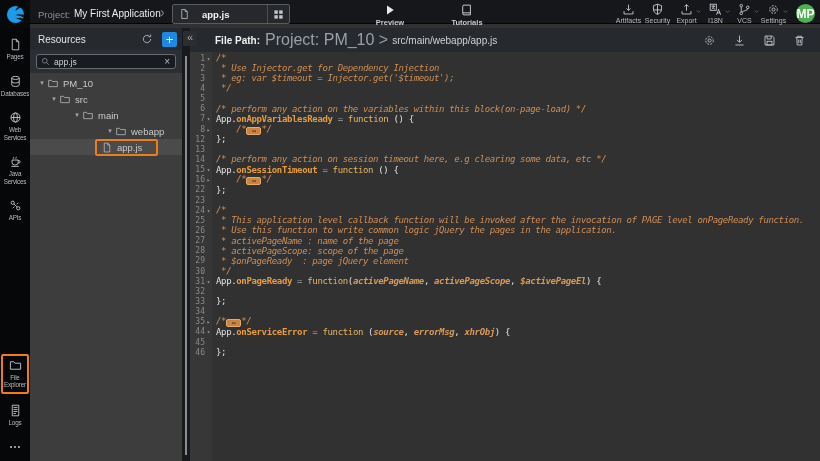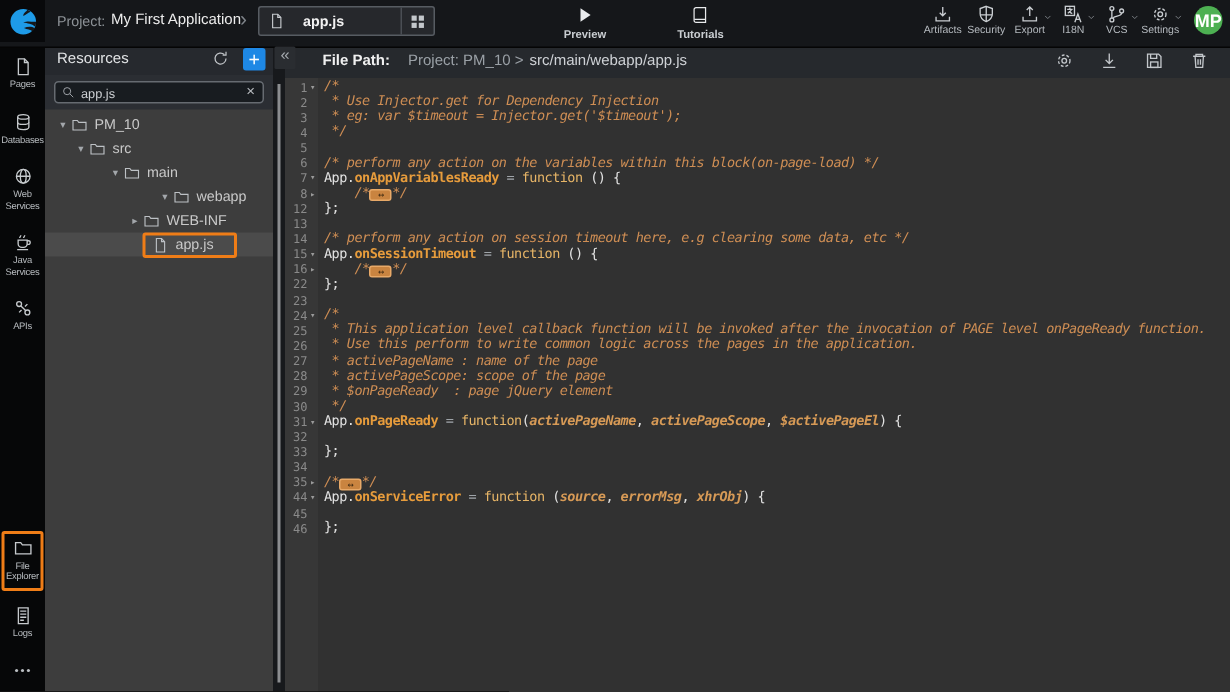--- a/index.html
+++ b/index.html
@@ -4,21 +4,21 @@
 <style>
   * { box-sizing: border-box; margin: 0; padding: 0; }
   html,body { background:#000; }
   body { font-family:"Liberation Sans",sans-serif; }
   .stage { position:relative; width:820px; height:461px; overflow:hidden; background:#313131; }
 
   .ic { display:inline-flex; align-items:center; justify-content:center; }
   .ic svg { width:100%; height:100%; display:block; }
 
   
-  .topbar { position:absolute; left:0; top:0; width:820px; height:32px; background:#15171a; border-bottom:1px solid #050505; z-index:5; }
+  .topbar { position:absolute; left:0; top:0; width:820px; height:24px; background:#15171a; border-bottom:1px solid #050505; z-index:5; }
   .logo-tile { position:absolute; left:0; top:0; width:30px; height:28px; background:#08090b; display:flex; align-items:center; justify-content:center; }
   .logo-tile .ic { width:19px; height:19px; }
   .proj-label { position:absolute; left:38px; top:9px; font-size:9.5px; color:#8d9297; }
   .proj-name  { position:absolute; left:74px; top:8px; font-size:10px; color:#ececec; }
   .crumb-chev { position:absolute; left:160px; top:4px; font-size:14px; color:#7f848a; }
   .tab { position:absolute; left:172px; top:4px; width:118px; height:20px; background:#26282c; border:1px solid #575c62; border-radius:2px; display:flex; align-items:center; }
   .tab .file-ic { width:11px; height:12px; color:#c8ccd0; margin-left:6px; }
   .tab .tab-label { flex:1; font-size:9.5px; font-weight:bold; color:#f2f2f2; margin-left:12px; }
   .tab .grid-wrap { width:22px; height:18px; border-left:1px solid #4a4e54; display:flex; align-items:center; justify-content:center; }
   .tab .grid-wrap .ic { width:11px; height:11px; color:#c3c7cb; }
@@ -62,21 +62,21 @@
   .sel-box .ic { margin-right:4px; }
 
   
   .divider { position:absolute; left:182px; top:28px; width:8px; height:433px; background:#17191c; z-index:3; }
   .collapse-btn { position:absolute; left:183px; top:31px; width:14px; height:15px; background:#2a2d31; color:#a6abb0; font-size:11px; line-height:13px; text-align:center; border-radius:1px; z-index:6; }
   .drag-line { position:absolute; left:185px; top:56px; bottom:6px; width:2px; background:#8b8d90; z-index:4; }
 
   
   .ed-header { position:absolute; left:190px; top:28px; right:0; height:24px; background:#26292d; display:flex; align-items:center; z-index:2; }
   .fp-label { font-size:10px; font-weight:bold; color:#f0f0f0; margin-left:25px; }
-  .fp-proj { font-size:10px; color:#9aa0a6; margin-left:12px; }
+  .fp-proj { font-size:16px; color:#9aa0a6; margin-left:5px; }
   .fp-path { font-size:10px; color:#cfd2d6; margin-left:4px; flex:1; }
   .ed-icons { display:flex; align-items:center; gap:17px; margin-right:14px; }
   .ed-icons .ic { width:13px; height:13px; color:#c3c7cb; }
 
   .gutter-bg { position:absolute; left:190px; top:52px; width:22px; bottom:0; background:#373737; }
   .code-bg { position:absolute; left:212px; top:52px; right:0; bottom:0; background:#313131; }
   .lines { position:absolute; left:190px; top:53px; right:0; font-family:"DejaVu Sans Mono",monospace; font-size:9px; letter-spacing:-0.35px; }
   .cl { display:flex; height:10.15px; align-items:center; white-space:pre; }
   .cl .ln { width:15px; flex:none; text-align:right; font-size:8px; color:#8a8a8a; letter-spacing:0; }
   .cl .fa { width:7px; flex:none; text-align:center; font-size:6px; color:#9a9a9a; letter-spacing:0; }
@@ -360,29 +360,20 @@
           <span>main</span>
         </div>
         <div class="ti" style="padding-left: 43px; margin-left: 32px;">
           <span class="arr">▾</span>
           <span class="ic">
             <svg viewBox="0 0 16 16">
               <path d="M1.7 3.4h4.2l1.4 1.8h7v7.4H1.7z" fill="none" stroke="currentColor" stroke-width="1.1"></path>
             </svg>
           </span>
           <span>webapp</span>
-        </div>
-        <div class="ti" style="padding-left: 55px;">
-          <span class="arr">▸</span>
-          <span class="ic">
-            <svg viewBox="0 0 16 16">
-              <path d="M1.7 3.4h4.2l1.4 1.8h7v7.4H1.7z" fill="none" stroke="currentColor" stroke-width="1.1"></path>
-            </svg>
-          </span>
-          <span>WEB-INF</span>
         </div>
         <div class="ti sel" style="padding-left: 55px;">
           <span class="arr"></span>
           <span class="sel-box">
             <span class="ic">
               <svg viewBox="0 0 16 16">
                 <path d="M4 1.5h5l3 3v10H4z" fill="none" stroke="currentColor" stroke-width="1.1"></path>
                 <path d="M9 1.5v3h3" fill="none" stroke="currentColor" stroke-width="1.1"></path>
               </svg>
             </span>
@@ -441,21 +432,21 @@
       <div class="cl"><span class="ln">8</span><span class="fa">▸</span><span class="ct"><span class="pl">    </span><span class="cm">/*</span><span class="foldbox">↔</span><span class="cm">*/</span></span></div>
       <div class="cl"><span class="ln">12</span><span class="fa"></span><span class="ct"><span class="pl">};</span></span></div>
       <div class="cl"><span class="ln">13</span><span class="fa"></span><span class="ct"></span></div>
       <div class="cl"><span class="ln">14</span><span class="fa"></span><span class="ct"><span class="cm">/* perform any action on session timeout here, e.g clearing some data, etc */</span></span></div>
       <div class="cl"><span class="ln">15</span><span class="fa">▾</span><span class="ct"><span class="pl">App.</span><span class="mem">onSessionTimeout</span><span class="op"> = </span><span class="kw">function</span><span class="pl"> () {</span></span></div>
       <div class="cl"><span class="ln">16</span><span class="fa">▸</span><span class="ct"><span class="pl">    </span><span class="cm">/*</span><span class="foldbox">↔</span><span class="cm">*/</span></span></div>
       <div class="cl"><span class="ln">22</span><span class="fa"></span><span class="ct"><span class="pl">};</span></span></div>
       <div class="cl"><span class="ln">23</span><span class="fa"></span><span class="ct"></span></div>
       <div class="cl"><span class="ln">24</span><span class="fa">▾</span><span class="ct"><span class="cm">/*</span></span></div>
       <div class="cl"><span class="ln">25</span><span class="fa"></span><span class="ct"><span class="cm"> * This application level callback function will be invoked after the invocation of PAGE level onPageReady function.</span></span></div>
-      <div class="cl"><span class="ln">26</span><span class="fa"></span><span class="ct"><span class="cm"> * Use this perform to write common logic across the pages in the application.</span></span></div>
+      <div class="cl"><span class="ln">26</span><span class="fa"></span><span class="ct"><span class="cm"> * Use this function to write common logic jQuery the pages in the application.</span></span></div>
       <div class="cl"><span class="ln">27</span><span class="fa"></span><span class="ct"><span class="cm"> * activePageName : name of the page</span></span></div>
       <div class="cl"><span class="ln">28</span><span class="fa"></span><span class="ct"><span class="cm"> * activePageScope: scope of the page</span></span></div>
       <div class="cl"><span class="ln">29</span><span class="fa"></span><span class="ct"><span class="cm"> * $onPageReady  : page jQuery element</span></span></div>
       <div class="cl"><span class="ln">30</span><span class="fa"></span><span class="ct"><span class="cm"> */</span></span></div>
       <div class="cl"><span class="ln">31</span><span class="fa">▾</span><span class="ct"><span class="pl">App.</span><span class="mem">onPageReady</span><span class="op"> = </span><span class="kw">function</span><span class="pl">(</span><span class="prm">activePageName</span><span class="pl">, </span><span class="prm">activePageScope</span><span class="pl">, </span><span class="prm">$activePageEl</span><span class="pl">) {</span></span></div>
       <div class="cl"><span class="ln">32</span><span class="fa"></span><span class="ct"></span></div>
       <div class="cl"><span class="ln">33</span><span class="fa"></span><span class="ct"><span class="pl">};</span></span></div>
       <div class="cl"><span class="ln">34</span><span class="fa"></span><span class="ct"></span></div>
       <div class="cl"><span class="ln">35</span><span class="fa">▸</span><span class="ct"><span class="cm">/*</span><span class="foldbox">↔</span><span class="cm">*/</span></span></div>
       <div class="cl"><span class="ln">44</span><span class="fa">▾</span><span class="ct"><span class="pl">App.</span><span class="mem">onServiceError</span><span class="op"> = </span><span class="kw">function</span><span class="pl"> (</span><span class="prm">source</span><span class="pl">, </span><span class="prm">errorMsg</span><span class="pl">, </span><span class="prm">xhrObj</span><span class="pl">) {</span></span></div>

